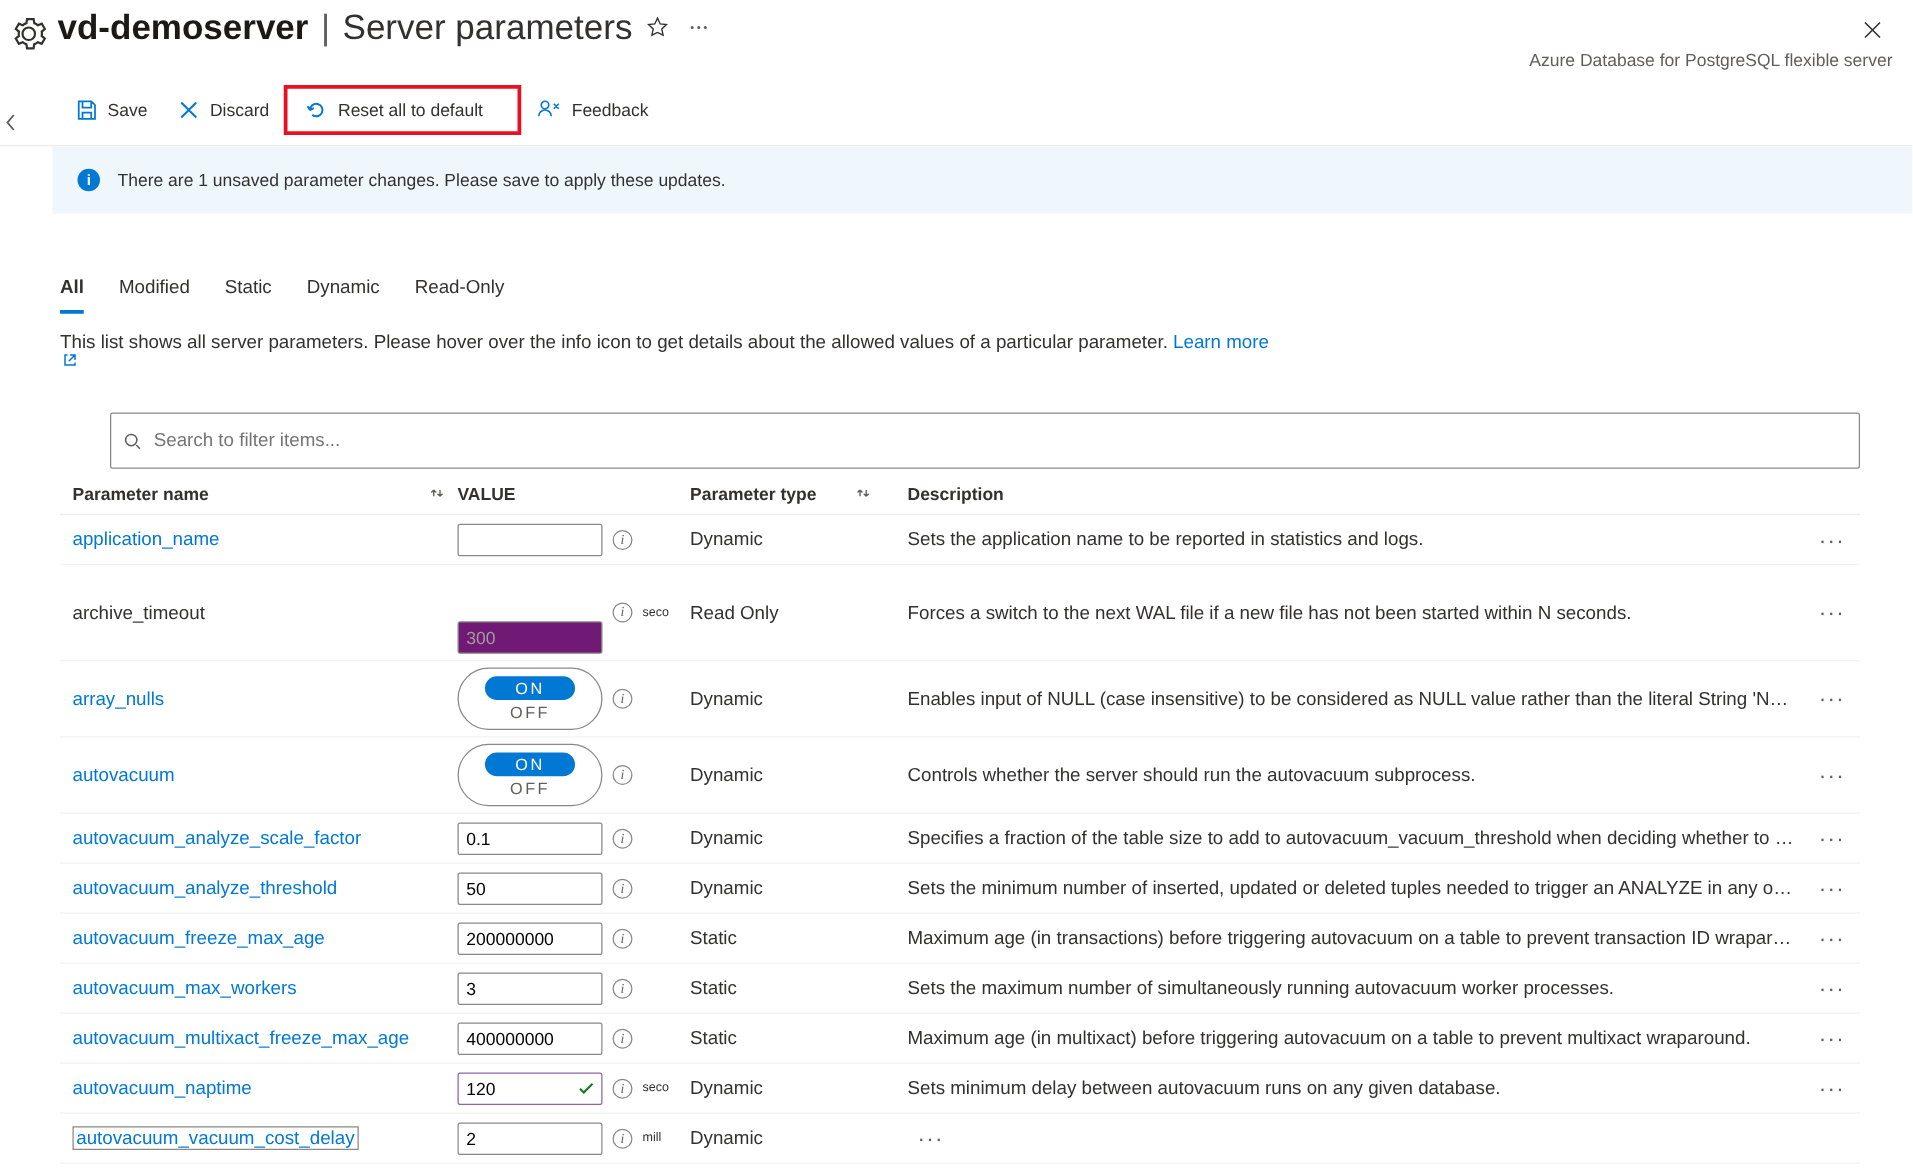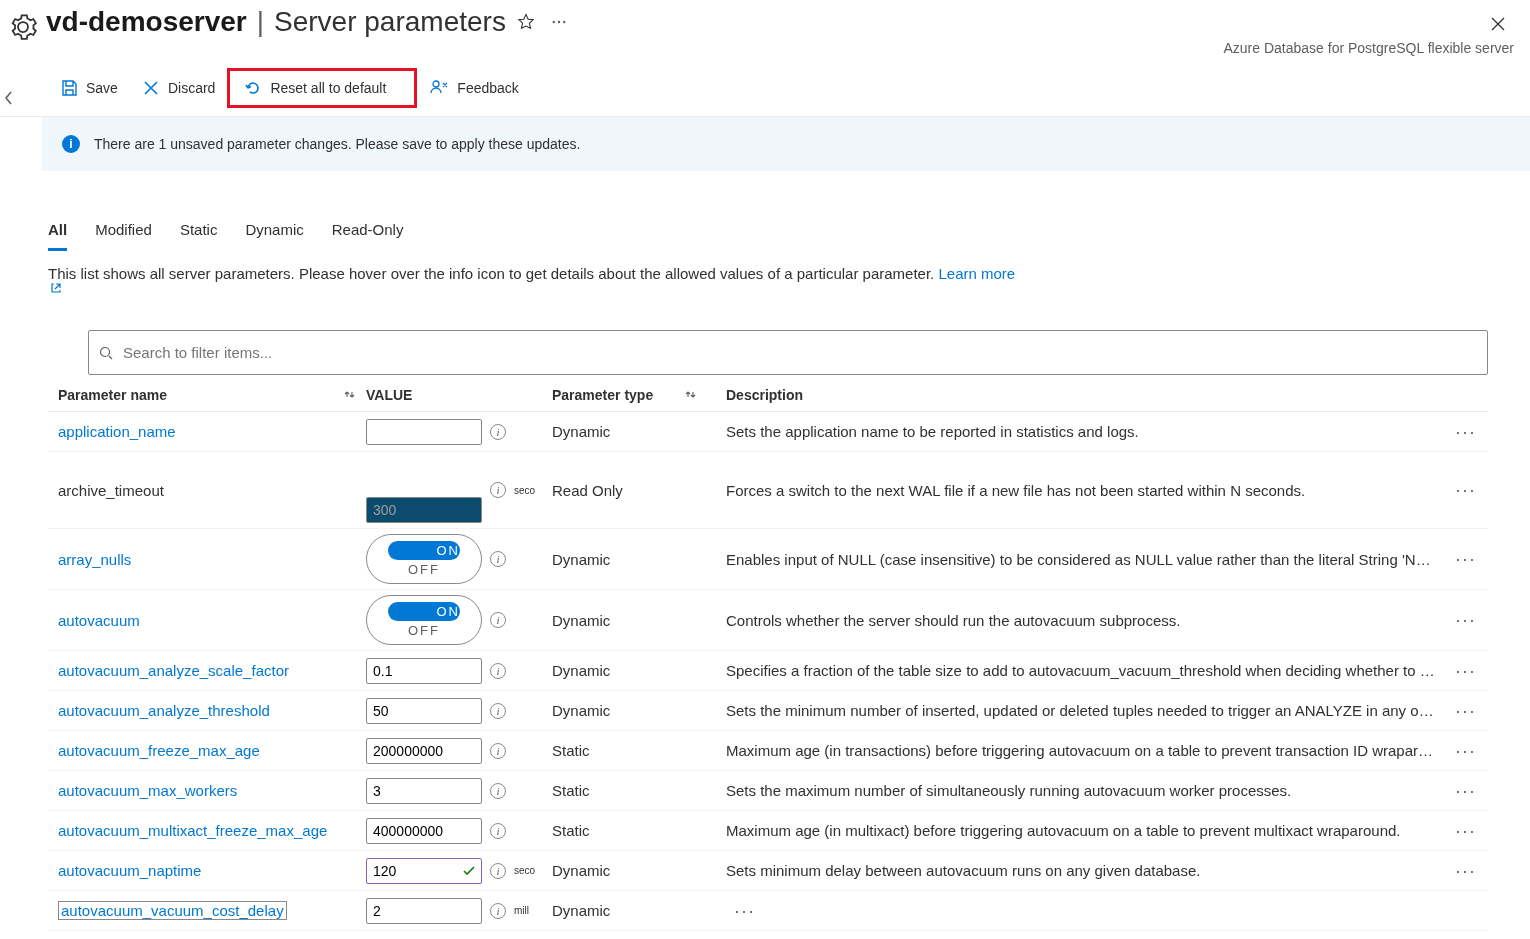--- a/index.html
+++ b/index.html
@@ -85,21 +85,21 @@
   }
   .row.tall { min-height:56px; }
   .param-link { color:#0078d4; text-decoration:none; font-size:15px;}
   .param-plain { color:#323130; font-size:15px;}
   .param-link.boxed { border:1px solid #8a8886; padding:0 2px;}
   .val-cell { display:flex;align-items:center;gap:8px; }
   .val-input {
     width:116px;height:26px;border:1px solid #8a8886;border-radius:2px;
     padding:2px 6px;font-size:14px;
   }
-  .val-input[readonly]{ background:#0c4a6e; color:#a19f9d;margin-top:40px;}
+  .val-input[readonly]{ background:#701a75; color:#a19f9d;margin-top:40px;}
   .val-input.changed { border-color:#8a63b0; padding-right:24px; }
   .input-wrap { position:relative; display:inline-block;}
   .check-in-input {
     position:absolute; right:6px; top:50%; transform:translateY(-50%);
     color:#107c10;
   }
   .info-mini {
     width:16px;height:16px;border:1px solid #8a8886;border-radius:50%;
     display:flex;align-items:center;justify-content:center;font-size:11px;color:#605e5c;
     font-family:Georgia,serif;font-style:italic;cursor:default;
@@ -114,21 +114,21 @@
     background:none;border:none;cursor:pointer;color:#605e5c;padding:0 8px;
     font-size:18px;letter-spacing:1px;line-height:1;
   }
   
   .toggle {
     width:116px;height:50px;border:1px solid #8a8886;border-radius:25px;
     display:flex;flex-direction:column;align-items:center;justify-content:center;
     font-size:13px;overflow:hidden;
   }
   .toggle .on {
-    background:#0078d4;color:#fff;border-radius:14px;width:72px;text-align:right;
+    background:#0078d4;color:#fff;border-radius:14px;width:72px;text-align:center;
     padding:2px 0;font-weight:400;letter-spacing:2px;
   }
   .toggle .off { color:#605e5c;letter-spacing:2px;padding-top:2px;}
   .chevron-left {
     position:absolute;left:0;top:86px;background:none;border:none;cursor:pointer;
     color:#605e5c;padding:4px;
   }
   svg { display:block; }
 </style>
 </head>

